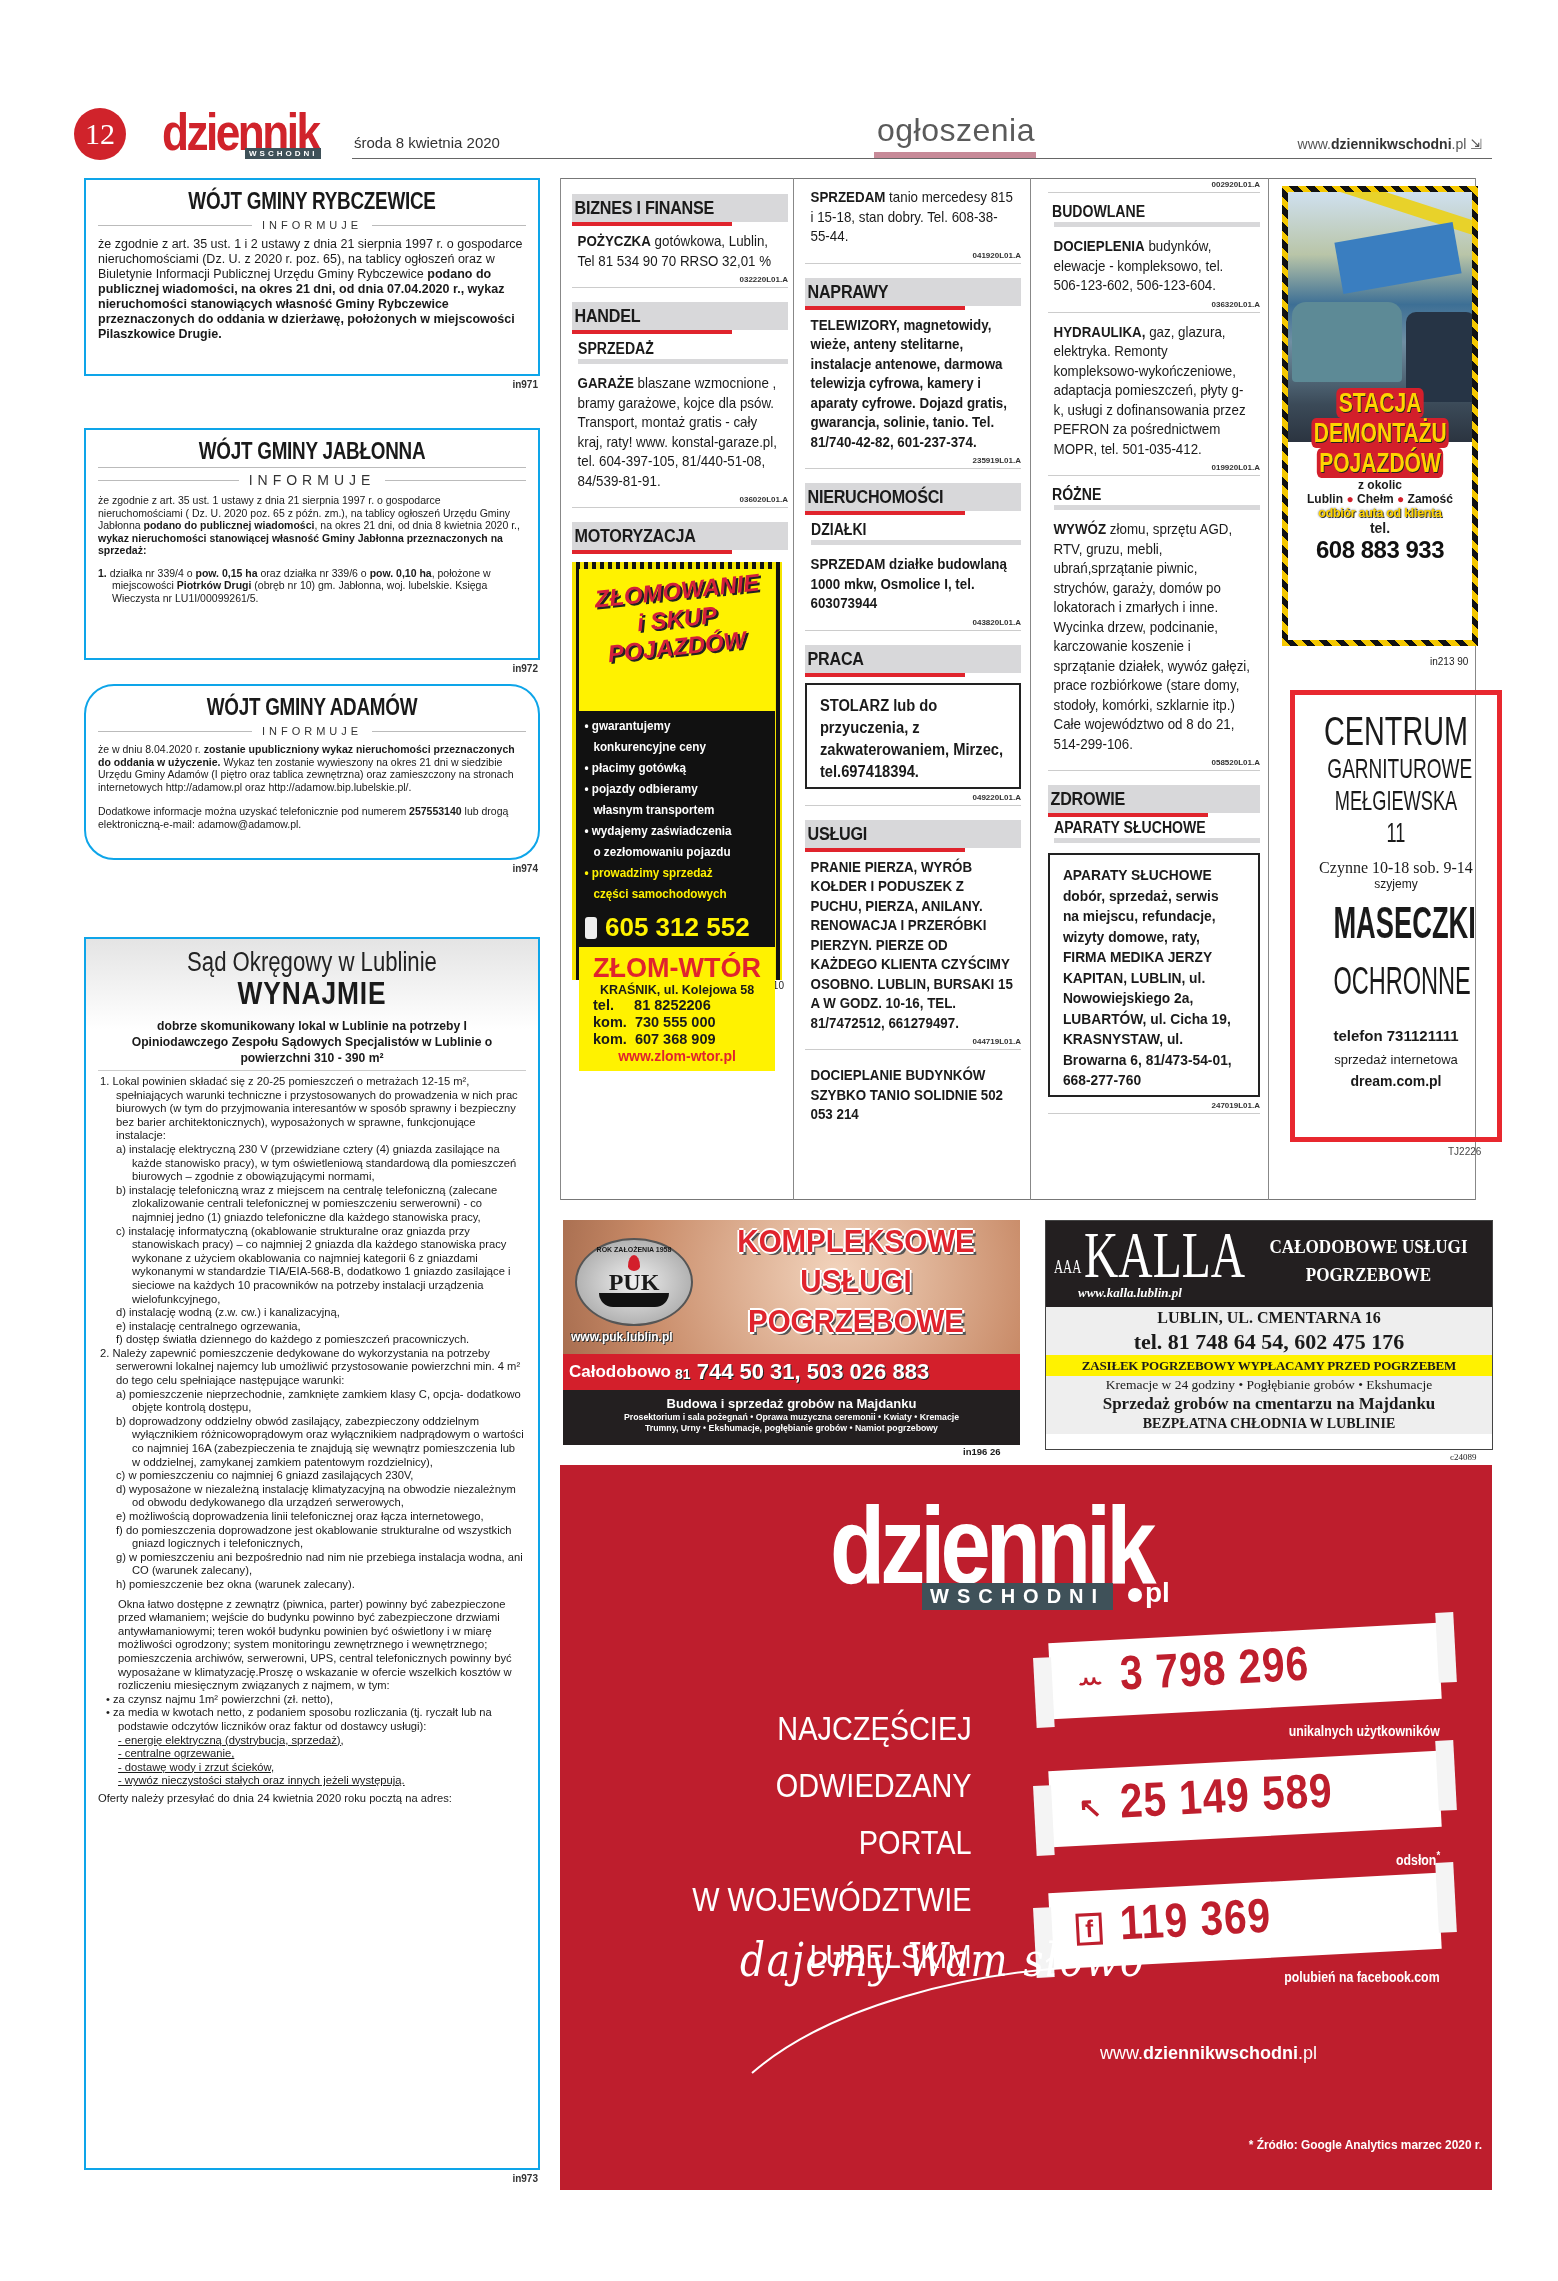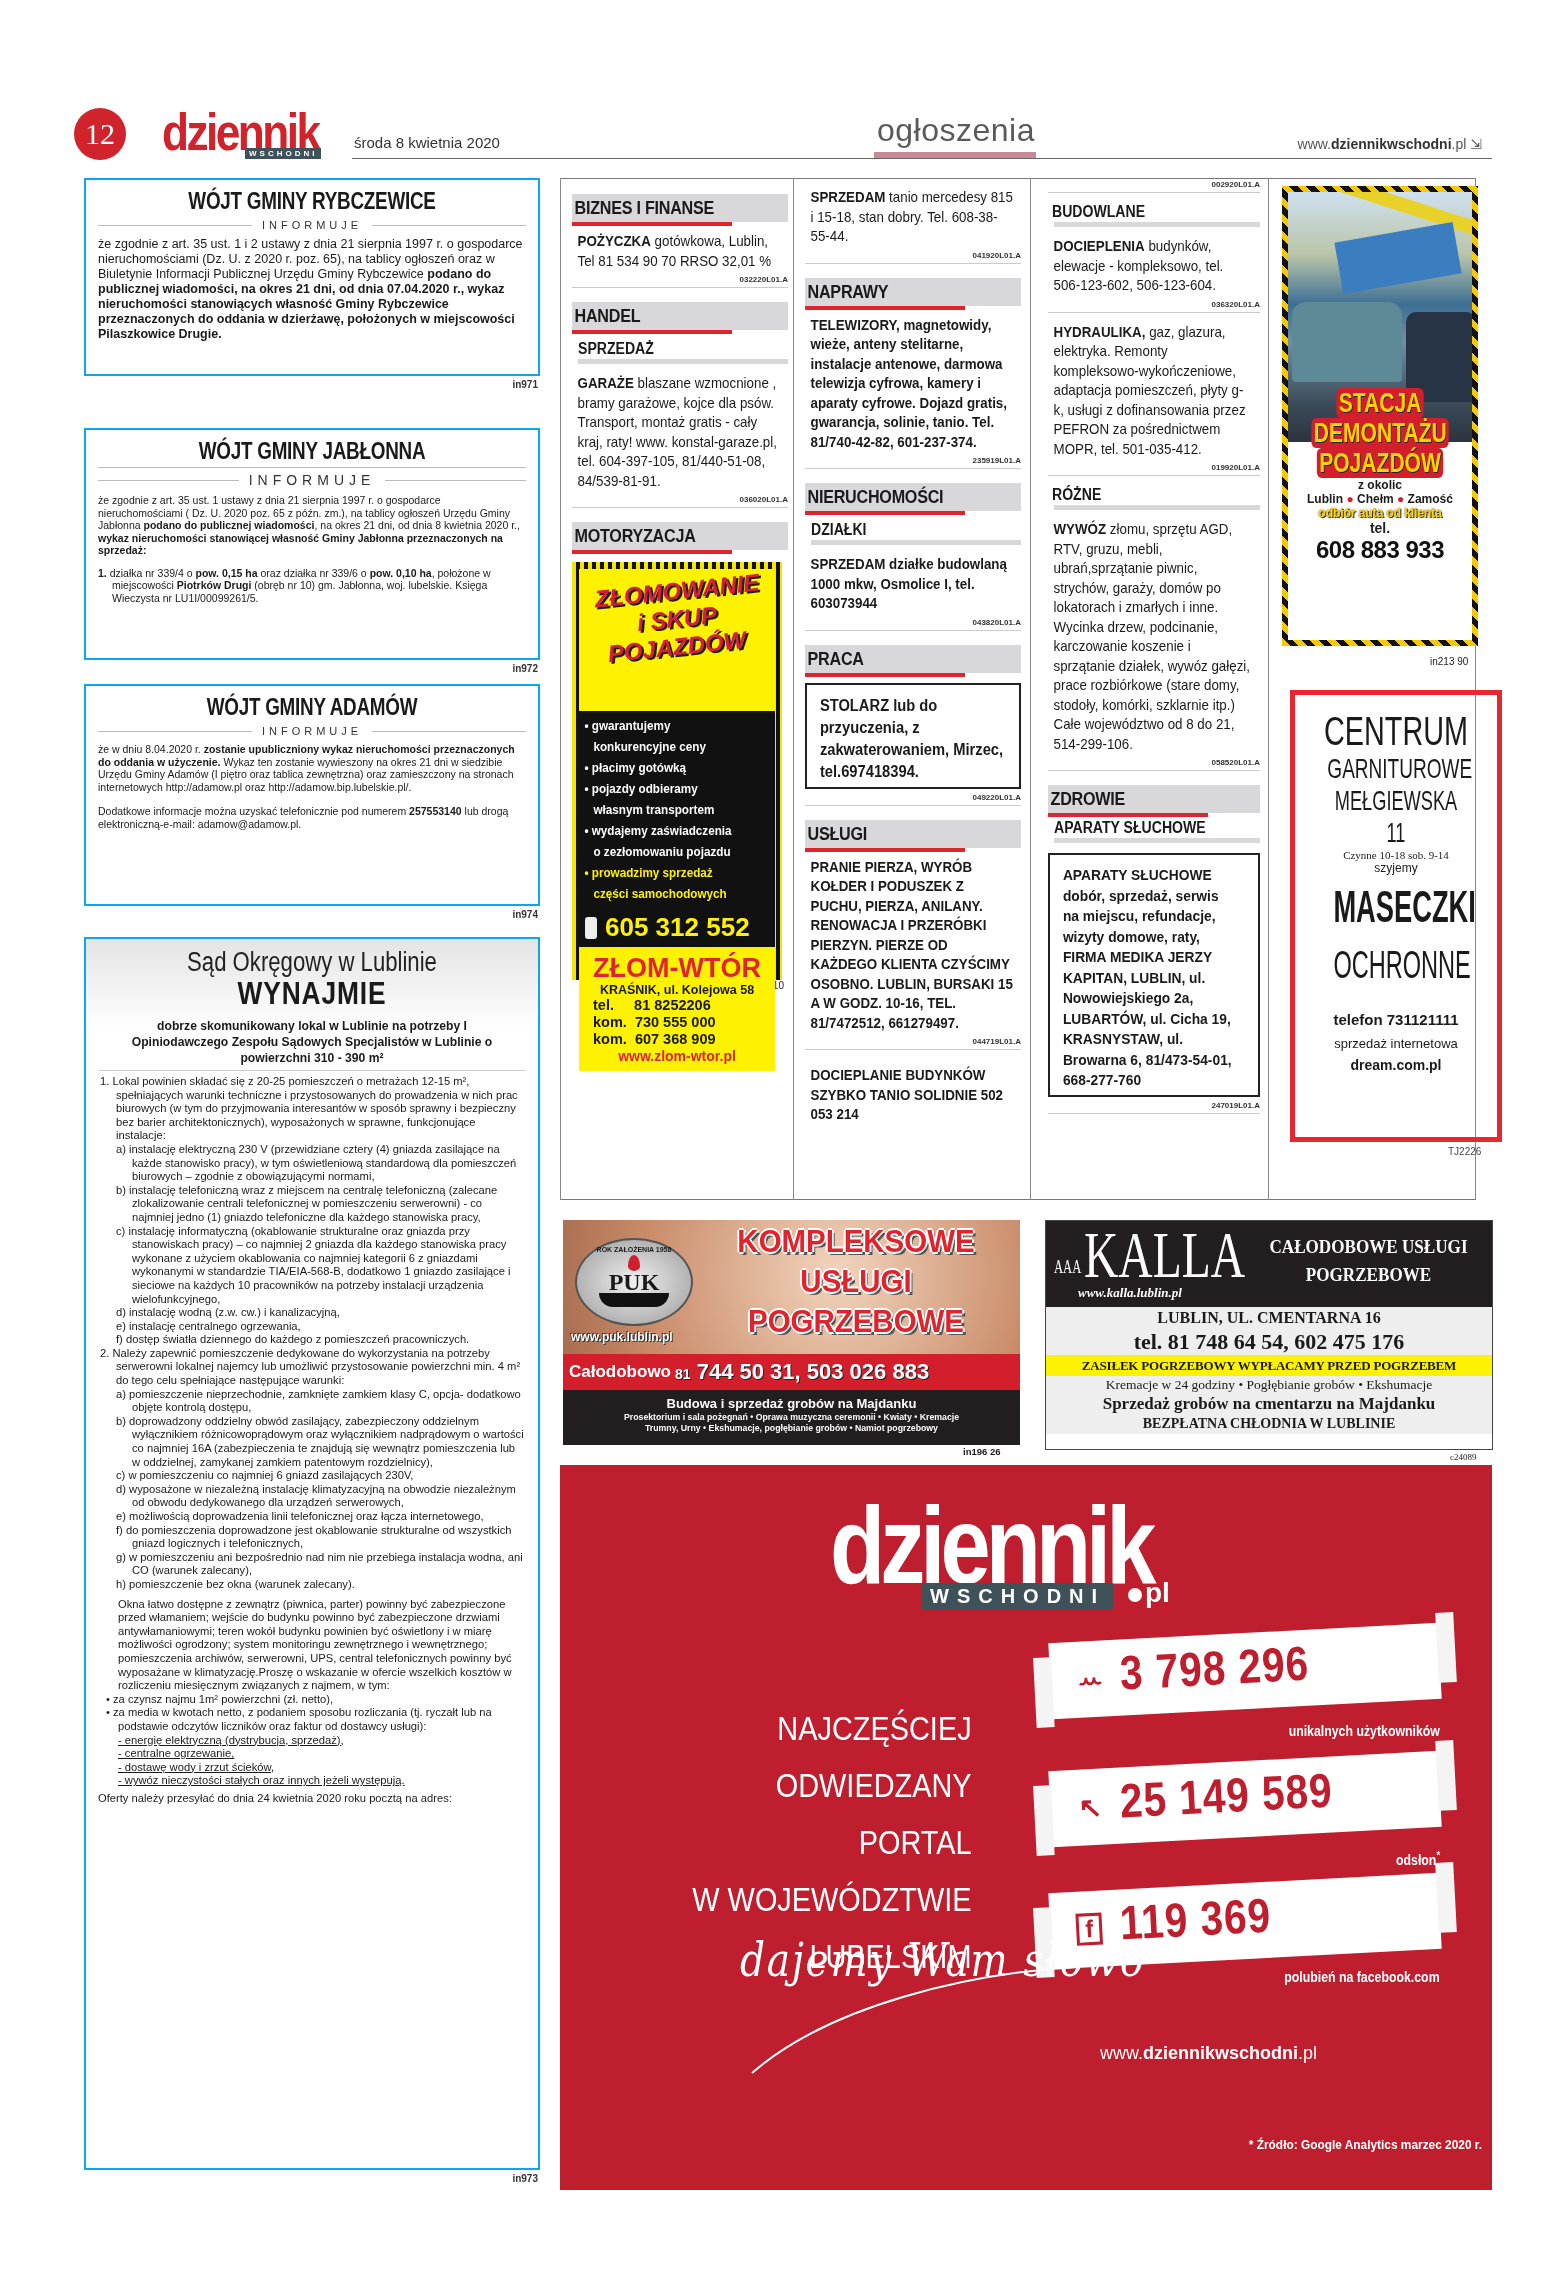--- a/index.html
+++ b/index.html
@@ -95,21 +95,21 @@
   .stacja-info .s2 i { color: #d31f2b; font-style: normal; }
   .stacja-info .s3 { font-size: 12.5px; color: #ffd400; text-shadow: 0 0 2px #333, 1px 1px 0 #333; letter-spacing: -0.3px; }
   .stacja-info .s4 { font-size: 14px; color: #222; }
   .stacja-info .s5 { font-size: 24px; color: #111; letter-spacing: -0.5px; }
 
   
   .centrum { position: absolute; left: 1290px; top: 690px; width: 212px; height: 452px; border: 5px solid #e8282f; text-align: center; padding-top: 14px; }
   .centrum .c1 { font-size: 40px; transform: scaleX(0.72); line-height: 44px; font-family: "Liberation Sans Narrow", "Liberation Sans", sans-serif; }
   .centrum .c2 { font-size: 28px; transform: scaleX(0.68); line-height: 32px; }
   .centrum .c3 { font-size: 28px; transform: scaleX(0.65); line-height: 32px; }
-  .centrum .c4 { font-size: 11px; font-family: "Liberation Serif", serif; }
+  .centrum .c4 { font-size: 16px; margin-top: 10px; font-family: "Liberation Serif", serif; }
   .centrum .c5 { font-size: 12px; }
   .centrum .c6 { font-size: 44px; font-weight: bold; transform: scaleX(0.62); line-height: 52px; margin-top: 6px; }
   .centrum .c7 { font-size: 38px; transform: scaleX(0.62); line-height: 44px; margin-top: 10px; }
   .centrum .c8 { font-weight: bold; font-size: 15px; margin-top: 24px; }
   .centrum .c9 { font-size: 13px; margin-top: 8px; }
   .centrum .c10 { font-weight: bold; font-size: 14px; margin-top: 6px; }
 
   
   .puk { position: absolute; left: 563px; top: 1220px; width: 457px; height: 225px; overflow: hidden; }
   .puk-top { height: 134px; background: radial-gradient(circle at 60% 40%, #f2d4bd, #c88a67 70%, #a86e50); position: relative; }
@@ -192,21 +192,21 @@
 
 <div class="notice small" style="top:428px;height:232px;">
   <div class="notice-title">WÓJT GMINY JABŁONNA</div>
   <div style="border-top:1px solid #bbb;margin:2px 0;"></div>
   <div class="notice-sub" style="font-size:14px;letter-spacing:5px;justify-content:center;">INFORMUJE</div>
   <div class="notice-body"><span>że zgodnie z art. 35 ust. 1 ustawy z dnia 21 sierpnia 1997 r. o gospodarce nieruchomościami ( Dz. U. 2020 poz. 65 z późn. zm.), na tablicy ogłoszeń Urzędu Gminy Jabłonna </span><b>podano do publicznej wiadomości</b><span>, na okres 21 dni, od dnia 8 kwietnia 2020 r., </span><b>wykaz nieruchomości stanowiącej własność Gminy Jabłonna przeznaczonych na sprzedaż:</b></div>
   <div class="notice-body" style="margin-top:10px;padding-left:14px;text-indent:-14px;"><b>1.</b><span> działka nr 339/4  o </span><b>pow. 0,15 ha</b><span> oraz działka nr 339/6 o </span><b>pow. 0,10 ha</b><span>, położone w miejscowości </span><b>Piotrków Drugi</b><span> (obręb nr 10) gm. Jabłonna, woj. lubelskie. Księga Wieczysta nr LU1I/00099261/5.</span></div>
   <div class="ref" style="bottom:-16px;">in972</div>
 </div>
 
-<div class="notice small" style="top:684px;height:222px;">
+<div class="notice small" style="top:684px;height:176px;border-radius:30px;">
   <div class="notice-title">WÓJT GMINY ADAMÓW</div>
   <div class="notice-sub">INFORMUJE</div>
   <div class="notice-body"><span>że w dniu 8.04.2020 r. </span><b>zostanie upubliczniony wykaz nieruchomości przeznaczonych do oddania w użyczenie.</b><span> Wykaz ten zostanie wywieszony na okres 21 dni w siedzibie Urzędu Gminy Adamów (I piętro oraz tablica zewnętrzna) oraz zamieszczony na stronach internetowych http://adamow.pl oraz http://adamow.bip.lubelskie.pl/.</span></div>
   <div class="notice-body" style="margin-top:12px;"><span>Dodatkowe informacje można uzyskać telefonicznie pod numerem </span><b>257553140</b><span> lub drogą elektroniczną-e-mail: adamow@adamow.pl.</span></div>
   <div class="ref" style="bottom:-16px;">in974</div>
 </div>
 
 <div class="notice court" style="top:937px;height:1233px;">
   <div class="court-title">Sąd Okręgowy w Lublinie</div>
   <div class="court-big">WYNAJMIE</div>

